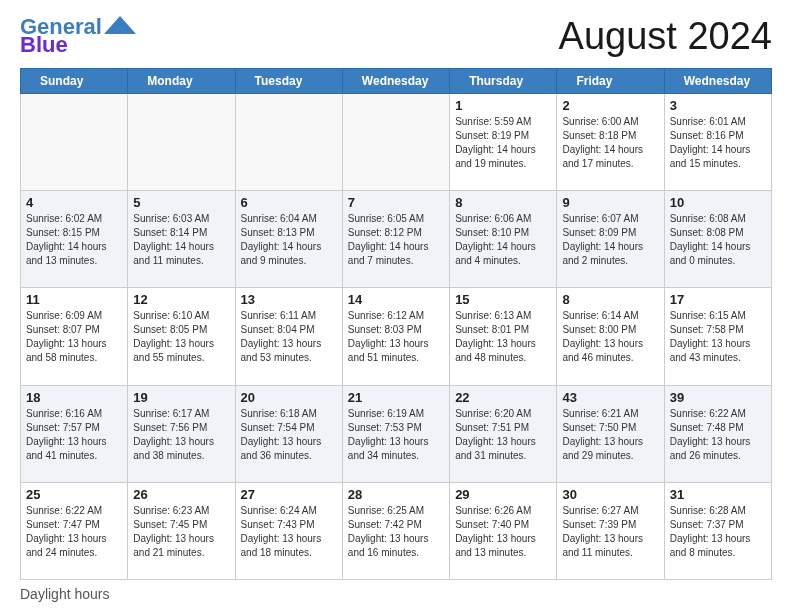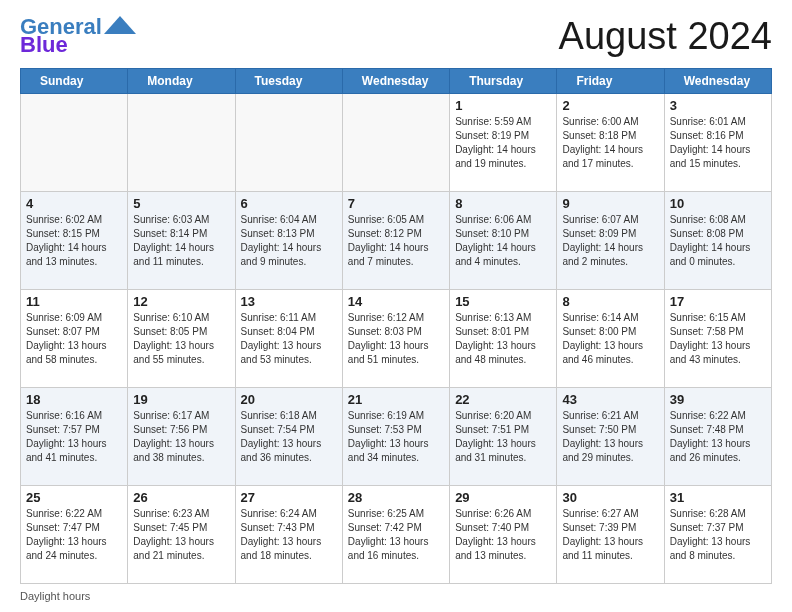--- a/index.html
+++ b/index.html
@@ -91,21 +91,21 @@
       display: block;
       margin-bottom: 2px;
     }
     .day-info {
       font-size: 10px;
       line-height: 1.4;
       color: #333;
     }
     .footer {
       margin-top: 6px;
-      font-size: 11px;
+      font-size: 14px;
       color: #555;
       text-align: left;
     }
   </style>
 </head>
 <body>
 
 <div class="page">
   <div class="header">
     <div class="logo">

